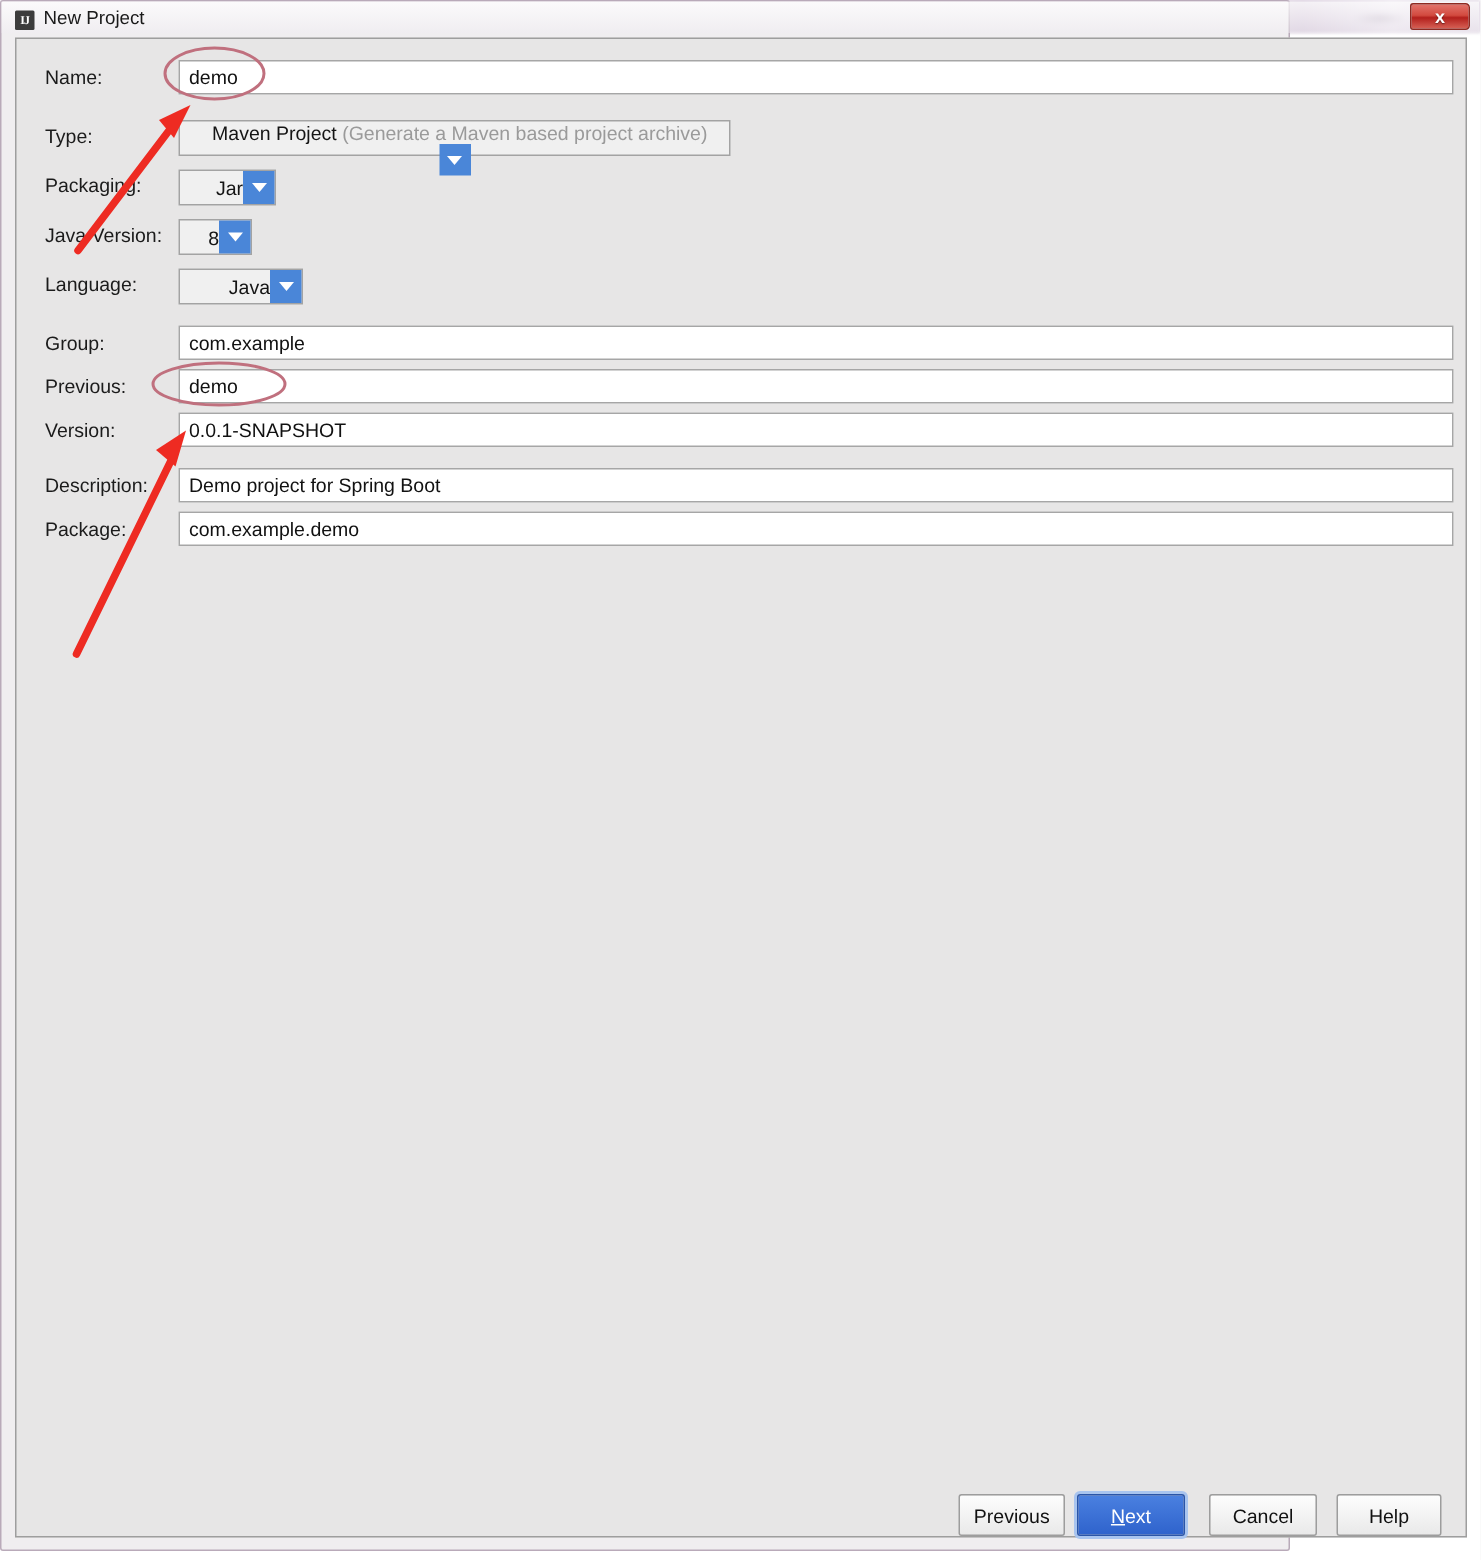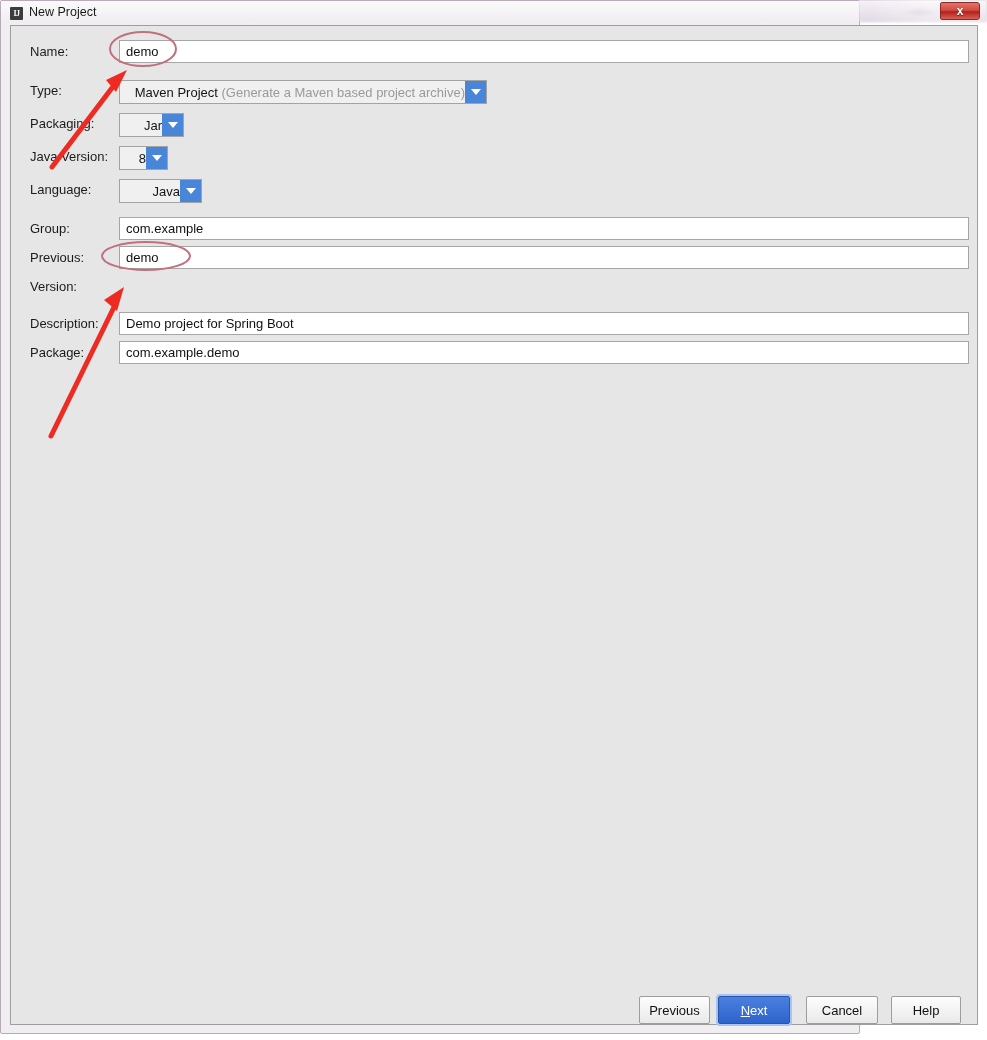--- a/index.html
+++ b/index.html
@@ -216,21 +216,21 @@
       <div class="title-text">New Project</div>
       <div class="close-btn">x</div>
     </div>
 
     <div class="content">
 
       <div class="row-label" style="top:18px;">Name:</div>
       <div class="tfield" style="top:14px;">demo</div>
 
       <div class="row-label" style="top:57px;">Type:</div>
-      <div class="combo" style="top:54px; width:368px;">
+      <div class="combo" style="top:54px; width:368px;flex-direction:column;">
         <span class="ctext"><span>Maven Project</span> <span class="muted">(Generate a Maven based project archive)</span></span>
         <span class="arrow">
             <i></i>
           </span>
       </div>
 
       <div class="row-label" style="top:90px;">Packaging:</div>
       <div class="combo" style="top:87px; width:65px;">
         <span class="ctext">Jar</span>
         <span class="arrow">
@@ -254,20 +254,21 @@
           </span>
       </div>
 
       <div class="row-label" style="top:195px;">Group:</div>
       <div class="tfield" style="top:191px;">com.example</div>
 
       <div class="row-label" style="top:224px;">Previous:</div>
       <div class="tfield" style="top:220px;">demo</div>
 
       <div class="row-label" style="top:253px;">Version:</div>
+      <div class="tfield" style="top:249px;">0.0.1-SNAPSHOT</div>
 
       <div class="row-label" style="top:290px;">Description:</div>
       <div class="tfield" style="top:286px;">Demo project for Spring Boot</div>
 
       <div class="row-label" style="top:319px;">Package:</div>
       <div class="tfield" style="top:315px;">com.example.demo</div>
 
       <div class="btn" style="left:628px; top:970px; width:71px;">Previous</div>
       <div class="btn primary" style="left:707px; top:970px; width:72px;">
           <span><u>N</u><span>ext</span></span>

